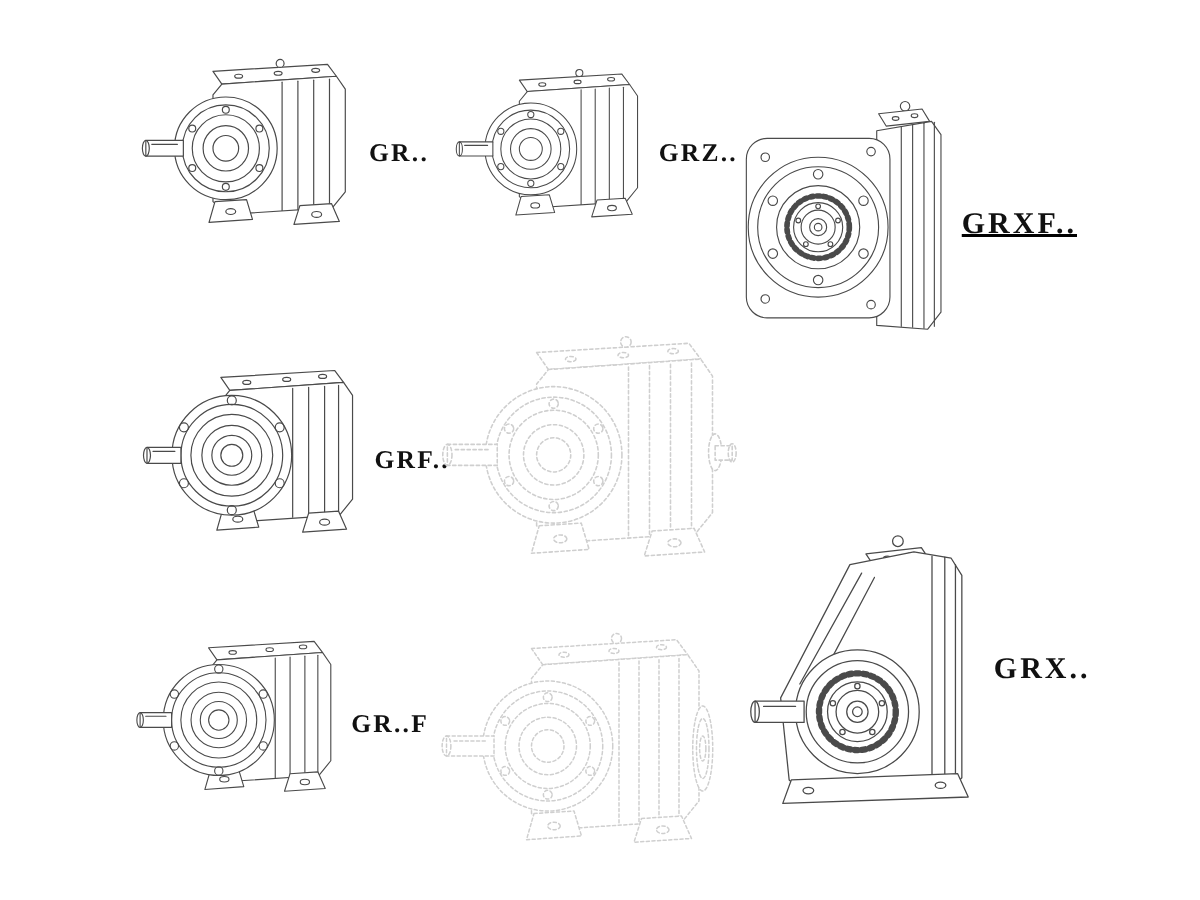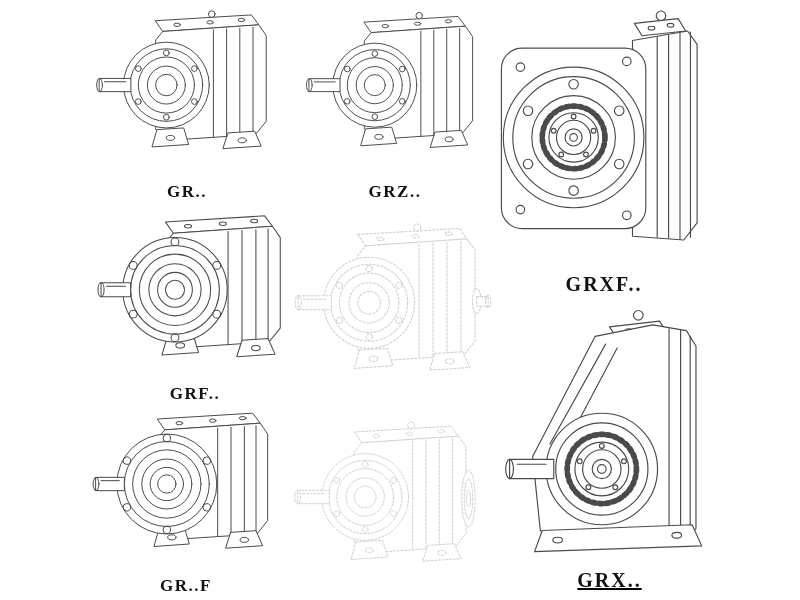--- a/index.html
+++ b/index.html
@@ -6,21 +6,20 @@
   html,body { width:800px; height:600px; }
   body {
     position:relative;
     overflow:hidden;
     background:var(--background,#ffffff);
     font-family:"Liberation Serif", serif;
   }
   .cell {
     position:absolute;
     display:flex;
-    flex-direction:column;
     align-items:center;
     justify-content:flex-end;
   }
   .cell svg.art {
     flex:1 1 auto;
     width:100%;
     min-height:0;
     stroke:var(--line,#4a4a4a);
     fill:none;
     stroke-width:1.2;
@@ -200,51 +199,51 @@
   <div class="label">GR..</div>
 </div>
 
 <div class="cell solid" style="left:298px; top:0; width:194px; height:206px;">
   <svg class="art" viewBox="0 0 240 200">
       <use href="#g-side"></use>
     </svg>
   <div class="label">GRZ..</div>
 </div>
 
-<div class="cell solid" style="left:490px; top:0; width:228px; height:300px;">
+<div class="cell solid" style="left:490px; top:0; width:228px; height:300px;text-decoration:underline;">
   <svg class="art" viewBox="0 0 240 280">
       <use href="#g-front-flange"></use>
     </svg>
   <div class="label label-lg">GRXF..</div>
 </div>
 
 <div class="cell solid" style="left:90px; top:208px; width:210px; height:200px;font-family:Liberation Serif, serif;">
   <svg class="art" viewBox="0 0 240 200">
       <use href="#g-flange"></use>
     </svg>
   <div class="label">GRF..</div>
 </div>
 
 <div class="cell faded" style="left:286px; top:208px; width:210px; height:200px;">
   <svg class="art" viewBox="0 0 240 200">
       <use href="#g-side-adapter"></use>
     </svg>
 </div>
 
-<div class="cell solid" style="left:86px; top:404px; width:200px; height:196px;">
+<div class="cell solid" style="left:86px; top:386px; width:200px; height:196px;">
   <svg class="art" viewBox="0 0 240 200">
       <use href="#g-flange"></use>
     </svg>
   <div class="label">GR..F</div>
 </div>
 
 <div class="cell faded" style="left:286px; top:404px; width:200px; height:196px;">
   <svg class="art" viewBox="0 0 240 200">
       <use href="#g-flange-adapter"></use>
     </svg>
 </div>
 
-<div class="cell solid" style="left:492px; top:298px; width:235px; height:298px;text-decoration:underline;">
+<div class="cell solid" style="left:492px; top:298px; width:235px; height:298px;">
   <svg class="art" viewBox="0 0 240 280">
       <use href="#g-large"></use>
     </svg>
   <div class="label label-lg">GRX..</div>
 </div>
 
 </body></html>

